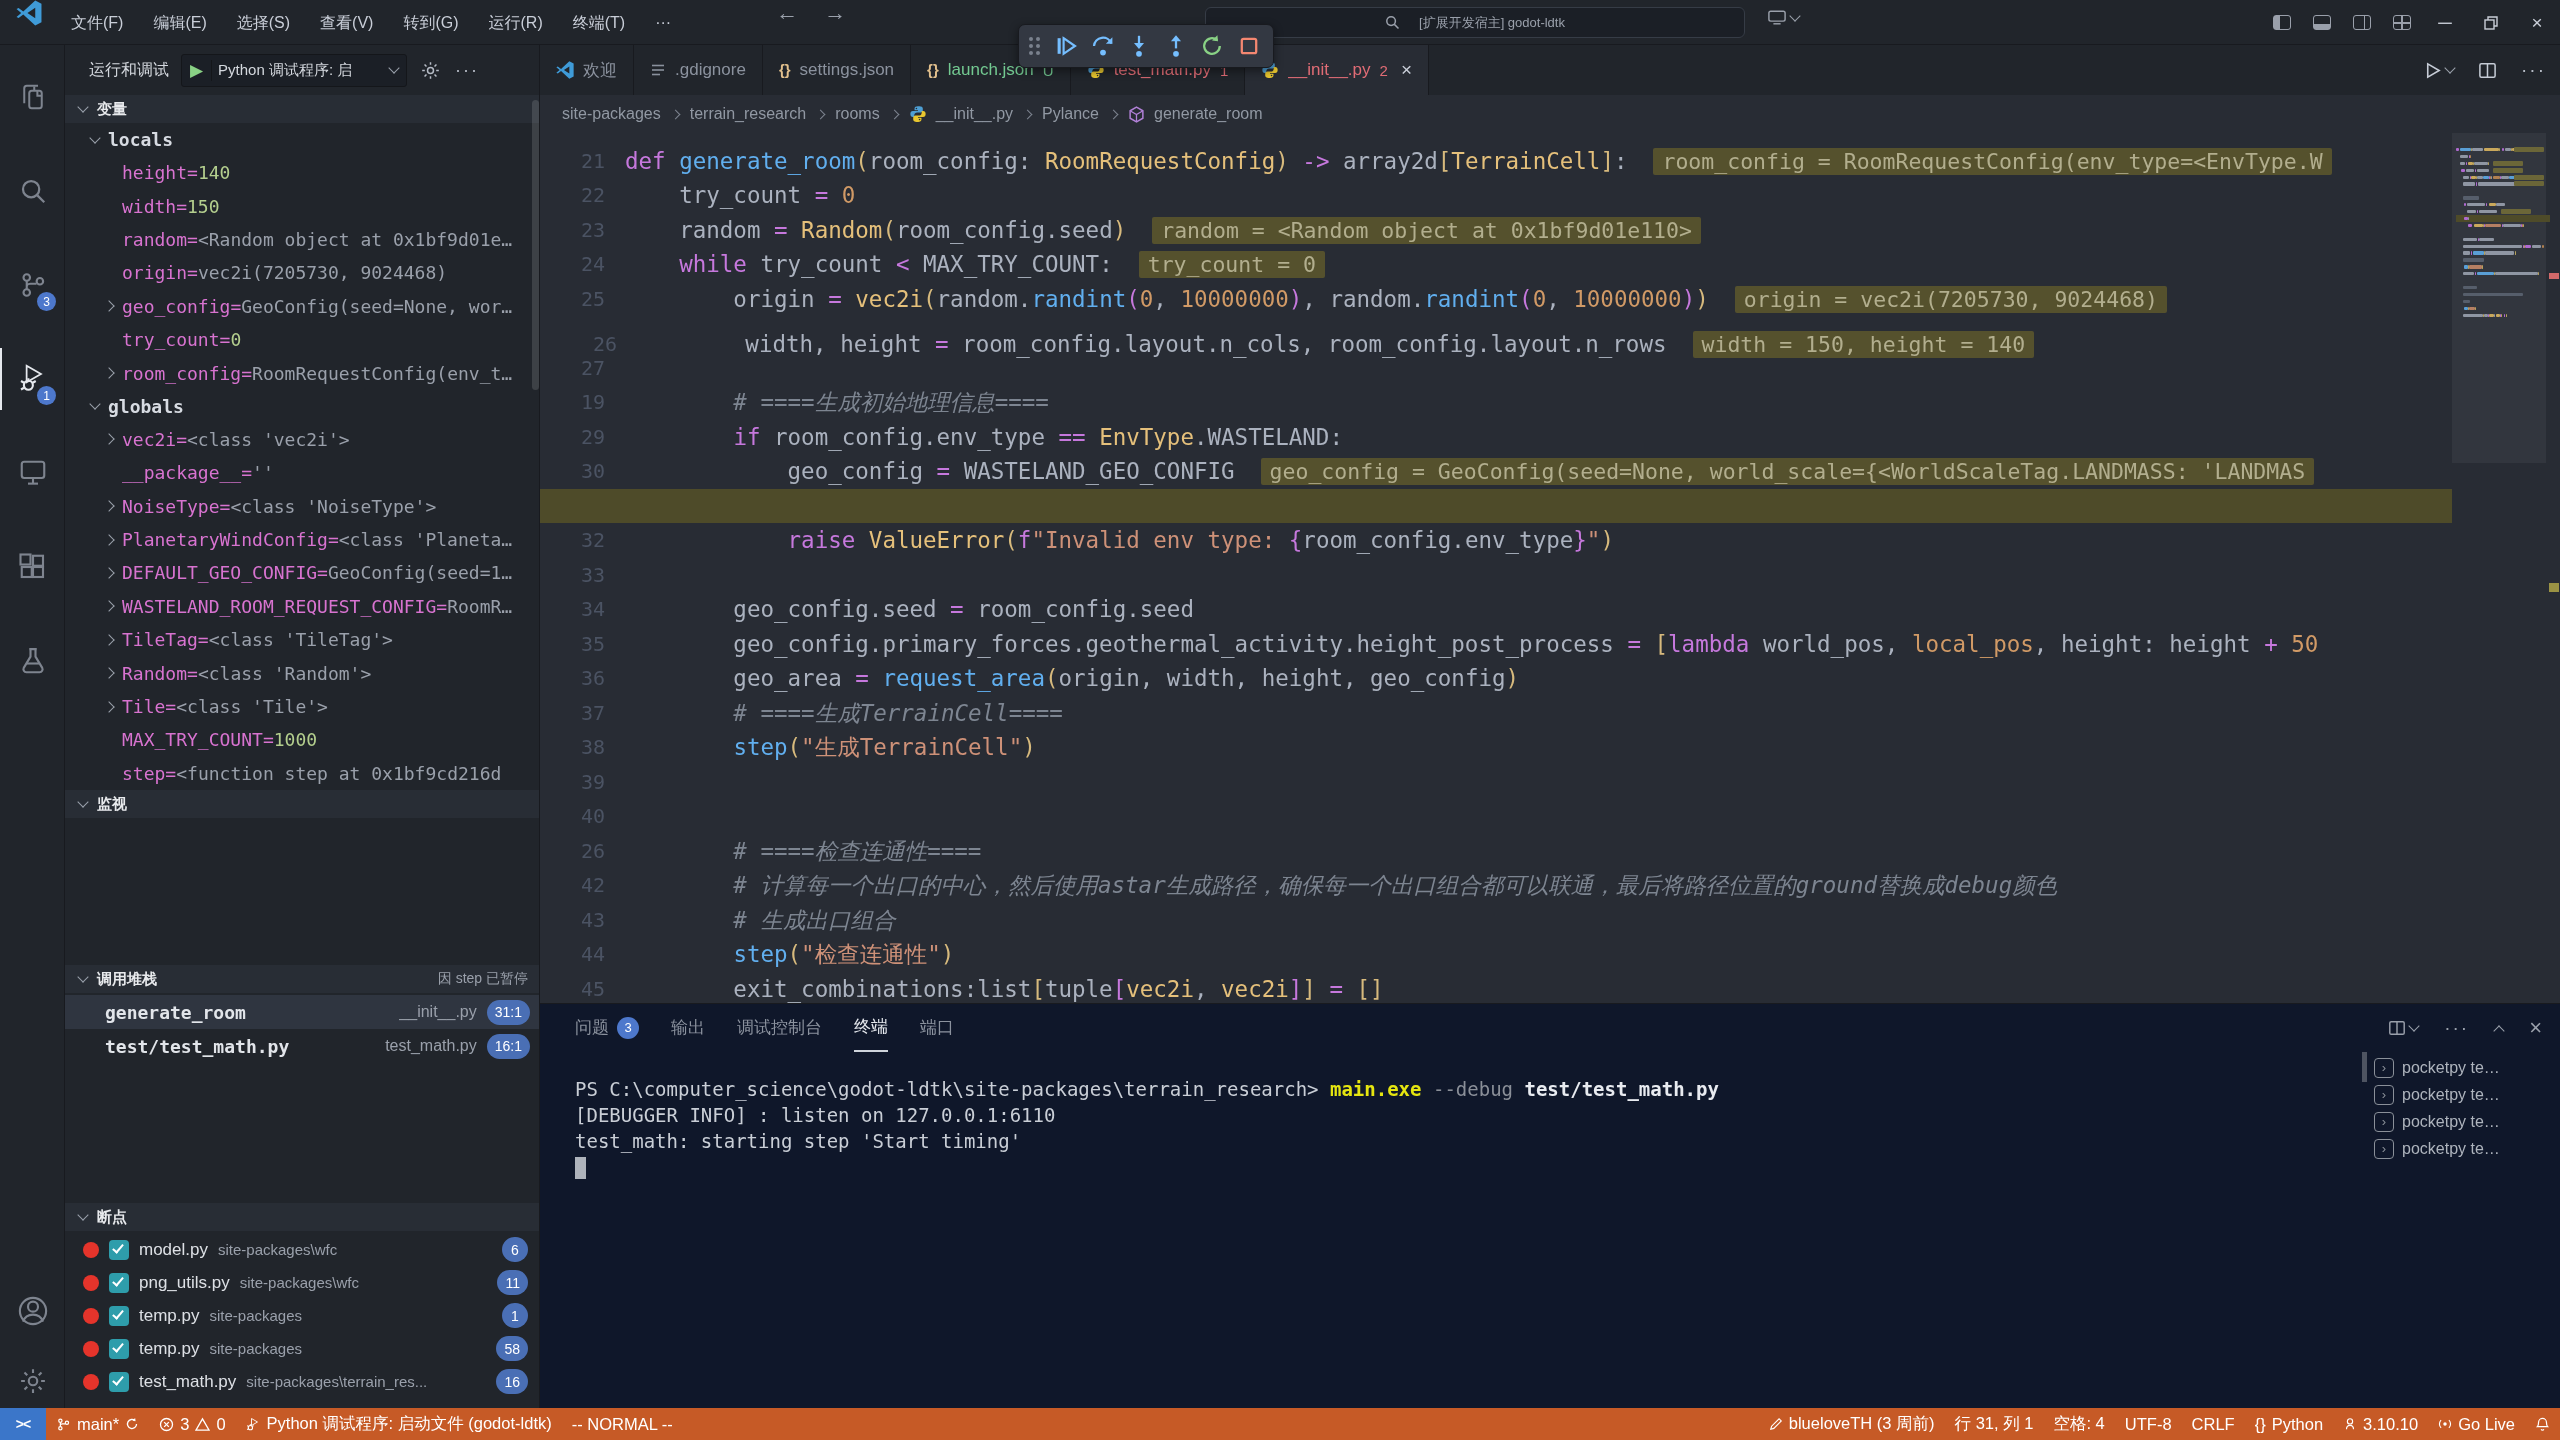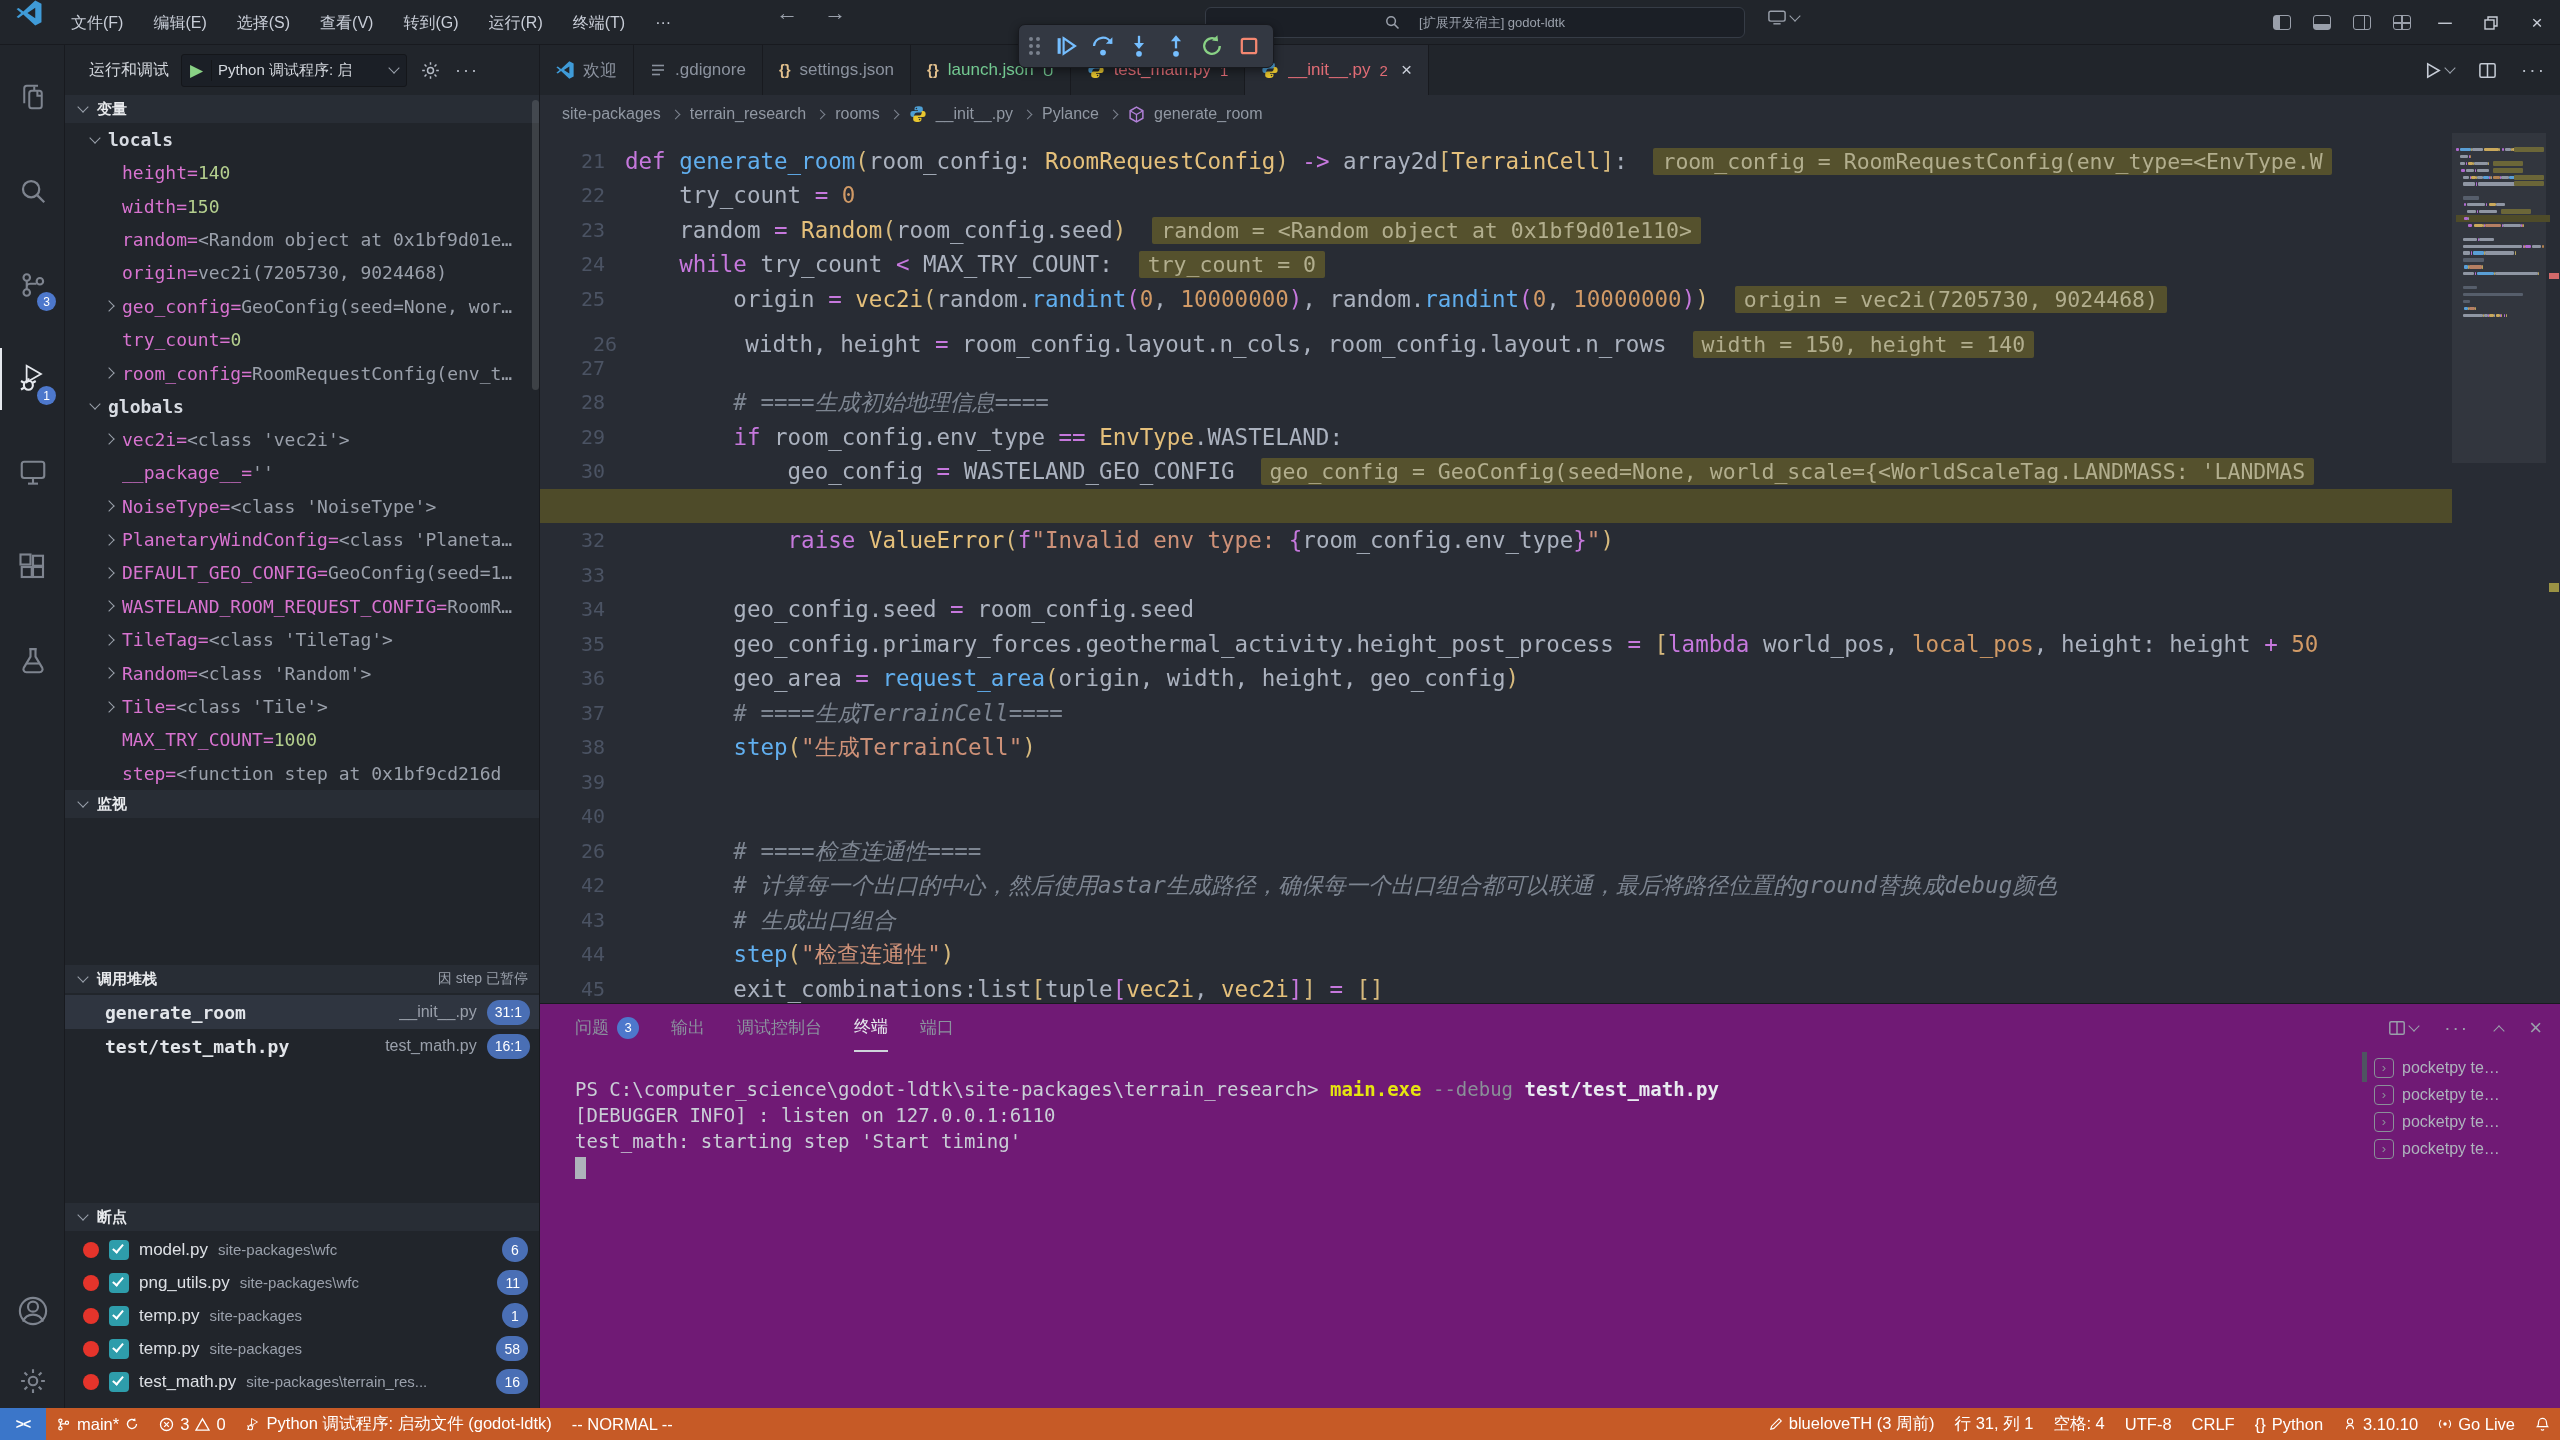--- a/index.html
+++ b/index.html
@@ -84,21 +84,21 @@
   .hint { background:#55512d; color:#b2ae8e; padding:1px 9px; margin-left:26px; border-radius:2px; font-size:21.5px; }
   .c-v{color:#abb2bf}.c-kw{color:#c678dd}.c-fn{color:#61afef}.c-cls{color:#e5c07b}.c-num{color:#d19a66}.c-str{color:#ce9178}.c-cmt{color:#7d8591;font-style:italic}.c-op{color:#c678dd}.c-b1{color:#d7ba7d}.c-b2{color:#c678dd}
   #minimap { position:absolute; right:0; top:0; width:108px; height:870px; background:#282c34; z-index:12; }
   #minimap-content { position:absolute; left:4px; top:0; width:90px; height:870px; }
   .mm-bar { position:absolute; height:3.4px; border-radius:1px; }
   .mm-cur { position:absolute; left:0; width:94px; height:7px; background:#4e4b29; }
   #mm-slider { position:absolute; left:0; top:0; width:94px; height:330px; background:rgba(255,255,255,.05); }
   #ruler { position:absolute; right:0; top:0; width:14px; height:870px; }
 
   
-  #panel { position:absolute; left:540px; top:1003px; right:0; height:405px; background:#701a75; border-top:1px solid #181a1f; z-index:15; }
+  #panel { position:absolute; left:540px; top:1003px; right:0; height:405px; background:#0f172a; border-top:1px solid #181a1f; z-index:15; }
   #panel-tabs { position:absolute; left:35px; top:0; height:48px; display:flex; align-items:center; gap:32px; }
   .ptab { display:flex; align-items:center; gap:8px; font-size:17px; color:#8b929e; height:48px; line-height:48px; }
   .ptab.active { color:#e6e9ee; border-bottom:2px solid #cfd4db; }
   .pbadge { width:22px; height:22px; border-radius:50%; background:#4d78cc; color:#fff; font-size:13px; display:flex; align-items:center; justify-content:center; }
   #panel-actions { position:absolute; right:18px; top:0; height:48px; display:flex; align-items:center; gap:26px; color:#9aa0ab; }
   #terminal { position:absolute; left:35px; top:72px; right:200px; font-family:"DejaVu Sans Mono",monospace; font-size:19px; }
   .tline { height:26px; line-height:26px; white-space:pre; }
   .t-fg{color:#c9ced6}.t-y{color:#e5e510;font-weight:bold}.t-dim{color:#8a8f98}.t-b{color:#e8ebf0;font-weight:bold}
   #cursor-block { width:11px; height:22px; background:#aeb3bb; margin-top:3px; }
   #term-list { position:absolute; right:4px; top:50px; width:190px; }
@@ -597,21 +597,21 @@
 <div id="code-area">
   <div id="code-lines">
       <div class="code-line" style="top: -24px;"><span class="ln">20</span><span class="ltext"></span></div>
       <div class="code-line" style="top: 10.5px;"><span class="ln">21</span><span class="ltext"><span class="c-kw">def </span><span class="c-fn">generate_room</span><span class="c-b1">(</span><span class="c-v">room_config: </span><span class="c-cls">RoomRequestConfig</span><span class="c-b1">)</span><span class="c-v"> </span><span class="c-kw">-&gt;</span><span class="c-v"> array2d</span><span class="c-b1">[</span><span class="c-cls">TerrainCell</span><span class="c-b1">]</span><span class="c-v">:</span><span class="hint">room_config = RoomRequestConfig(env_type=&lt;EnvType.W</span></span></div>
       <div class="code-line" style="top: 45px;"><span class="ln">22</span><span class="ltext"><span class="c-v">    try_count </span><span class="c-op">= </span><span class="c-num">0</span></span></div>
       <div class="code-line" style="top: 79.5px;"><span class="ln">23</span><span class="ltext"><span class="c-v">    random </span><span class="c-op">= </span><span class="c-cls">Random</span><span class="c-b1">(</span><span class="c-v">room_config.seed</span><span class="c-b1">)</span><span class="hint">random = &lt;Random object at 0x1bf9d01e110&gt;</span></span></div>
       <div class="code-line" style="top: 114px;"><span class="ln">24</span><span class="ltext"><span class="c-v">    </span><span class="c-kw">while</span><span class="c-v"> try_count </span><span class="c-op">&lt;</span><span class="c-v"> MAX_TRY_COUNT:</span><span class="hint">try_count = 0</span></span></div>
       <div class="code-line" style="top: 148.5px;"><span class="ln">25</span><span class="ltext"><span class="c-v">        origin </span><span class="c-op">= </span><span class="c-cls">vec2i</span><span class="c-b1">(</span><span class="c-v">random.</span><span class="c-fn">randint</span><span class="c-b2">(</span><span class="c-num">0</span><span class="c-v">, </span><span class="c-num">10000000</span><span class="c-b2">)</span><span class="c-v">, random.</span><span class="c-fn">randint</span><span class="c-b2">(</span><span class="c-num">0</span><span class="c-v">, </span><span class="c-num">10000000</span><span class="c-b2">)</span><span class="c-b1">)</span><span class="hint">origin = vec2i(7205730, 9024468)</span></span></div>
       <div class="code-line" style="top: 194px; margin-left: 12px;"><span class="ln">26</span><span class="ltext"><span class="c-v">        width, height </span><span class="c-op">= </span><span class="c-v">room_config.layout.n_cols, room_config.layout.n_rows</span><span class="hint">width = 150, height = 140</span></span></div>
       <div class="code-line" style="top: 217.5px;"><span class="ln">27</span><span class="ltext"></span></div>
-      <div class="code-line" style="top: 252px;"><span class="ln">28</span><span class="ltext"><span class="c-cmt">        # ====生成初始地理信息====</span></span></div>
+      <div class="code-line" style="top: 252px;"><span class="ln">19</span><span class="ltext"><span class="c-cmt">        # ====生成初始地理信息====</span></span></div>
       <div class="code-line" style="top: 286.5px;"><span class="ln">29</span><span class="ltext"><span class="c-v">        </span><span class="c-kw">if</span><span class="c-v"> room_config.env_type </span><span class="c-op">==</span><span class="c-v"> </span><span class="c-cls">EnvType</span><span class="c-v">.WASTELAND:</span></span></div>
       <div class="code-line" style="top: 321px;"><span class="ln">30</span><span class="ltext"><span class="c-v">            geo_config </span><span class="c-op">= </span><span class="c-v">WASTELAND_GEO_CONFIG</span><span class="hint">geo_config = GeoConfig(seed=None, world_scale={&lt;WorldScaleTag.LANDMASS: 'LANDMAS</span></span></div>
       <div class="code-line cur" style="top: 355.5px;"><span class="frame-arrow"><svg width="25" height="25" viewBox="0 0 16 16">
             <path d="M2 6.6h6.5V3.6l5.5 4.4-5.5 4.4V9.4H2z" fill="#f5cc5d"></path>
           </svg></span><span class="ln">31</span><span class="ltext"><span class="c-v">        </span><span class="c-kw">else</span><span class="c-v">:</span></span></div>
       <div class="code-line" style="top: 390px;"><span class="ln">32</span><span class="ltext"><span class="c-v">            </span><span class="c-kw">raise</span><span class="c-v"> </span><span class="c-cls">ValueError</span><span class="c-b1">(</span><span class="c-kw">f</span><span class="c-str">"Invalid env type: </span><span class="c-b2">{</span><span class="c-v">room_config.env_type</span><span class="c-b2">}</span><span class="c-str">"</span><span class="c-b1">)</span></span></div>
       <div class="code-line" style="top: 424.5px;"><span class="ln">33</span><span class="ltext"></span></div>
       <div class="code-line" style="top: 459px;"><span class="ln">34</span><span class="ltext"><span class="c-v">        geo_config.seed </span><span class="c-op">= </span><span class="c-v">room_config.seed</span></span></div>
       <div class="code-line" style="top: 493.5px;"><span class="ln">35</span><span class="ltext"><span class="c-v">        geo_config.primary_forces.geothermal_activity.height_post_process </span><span class="c-op">= </span><span class="c-b1">[</span><span class="c-kw">lambda</span><span class="c-v"> world_pos, </span><span class="c-num">local_pos</span><span class="c-v">, height: height </span><span class="c-op">+</span><span class="c-v"> </span><span class="c-num">50</span></span></div>
       <div class="code-line" style="top: 528px;"><span class="ln">36</span><span class="ltext"><span class="c-v">        geo_area </span><span class="c-op">= </span><span class="c-fn">request_area</span><span class="c-b1">(</span><span class="c-v">origin, width, height, geo_config</span><span class="c-b1">)</span></span></div>

